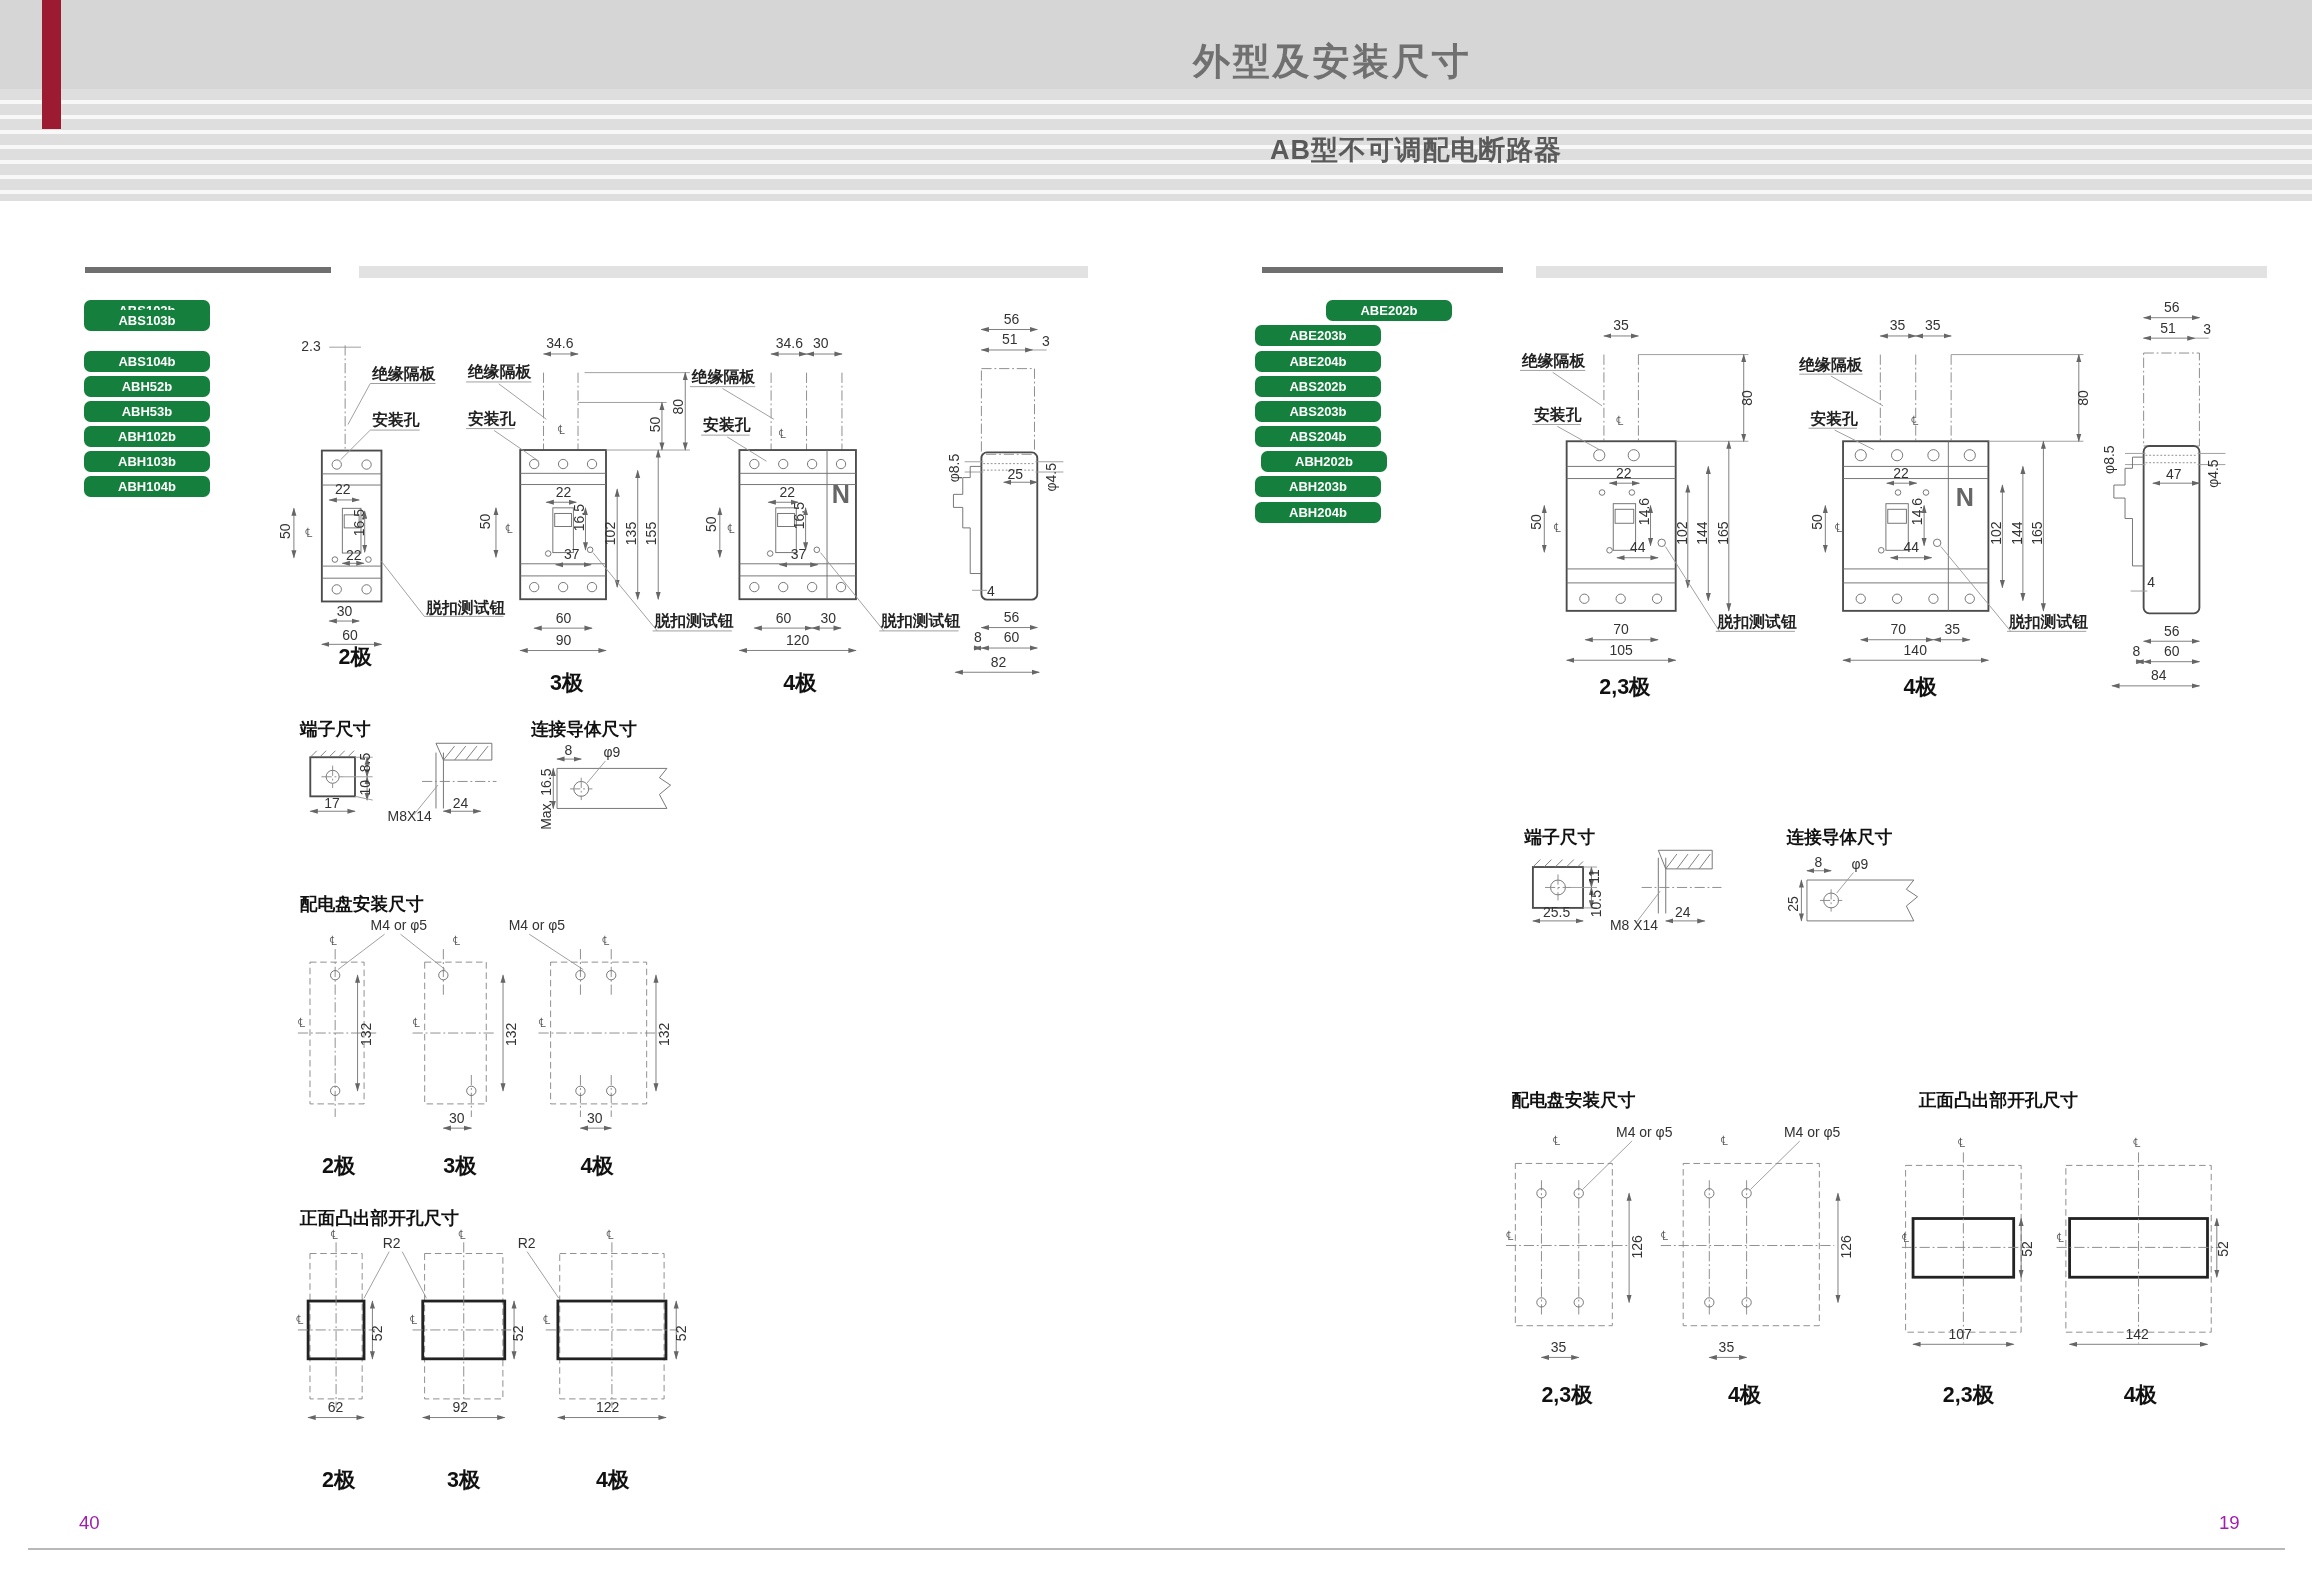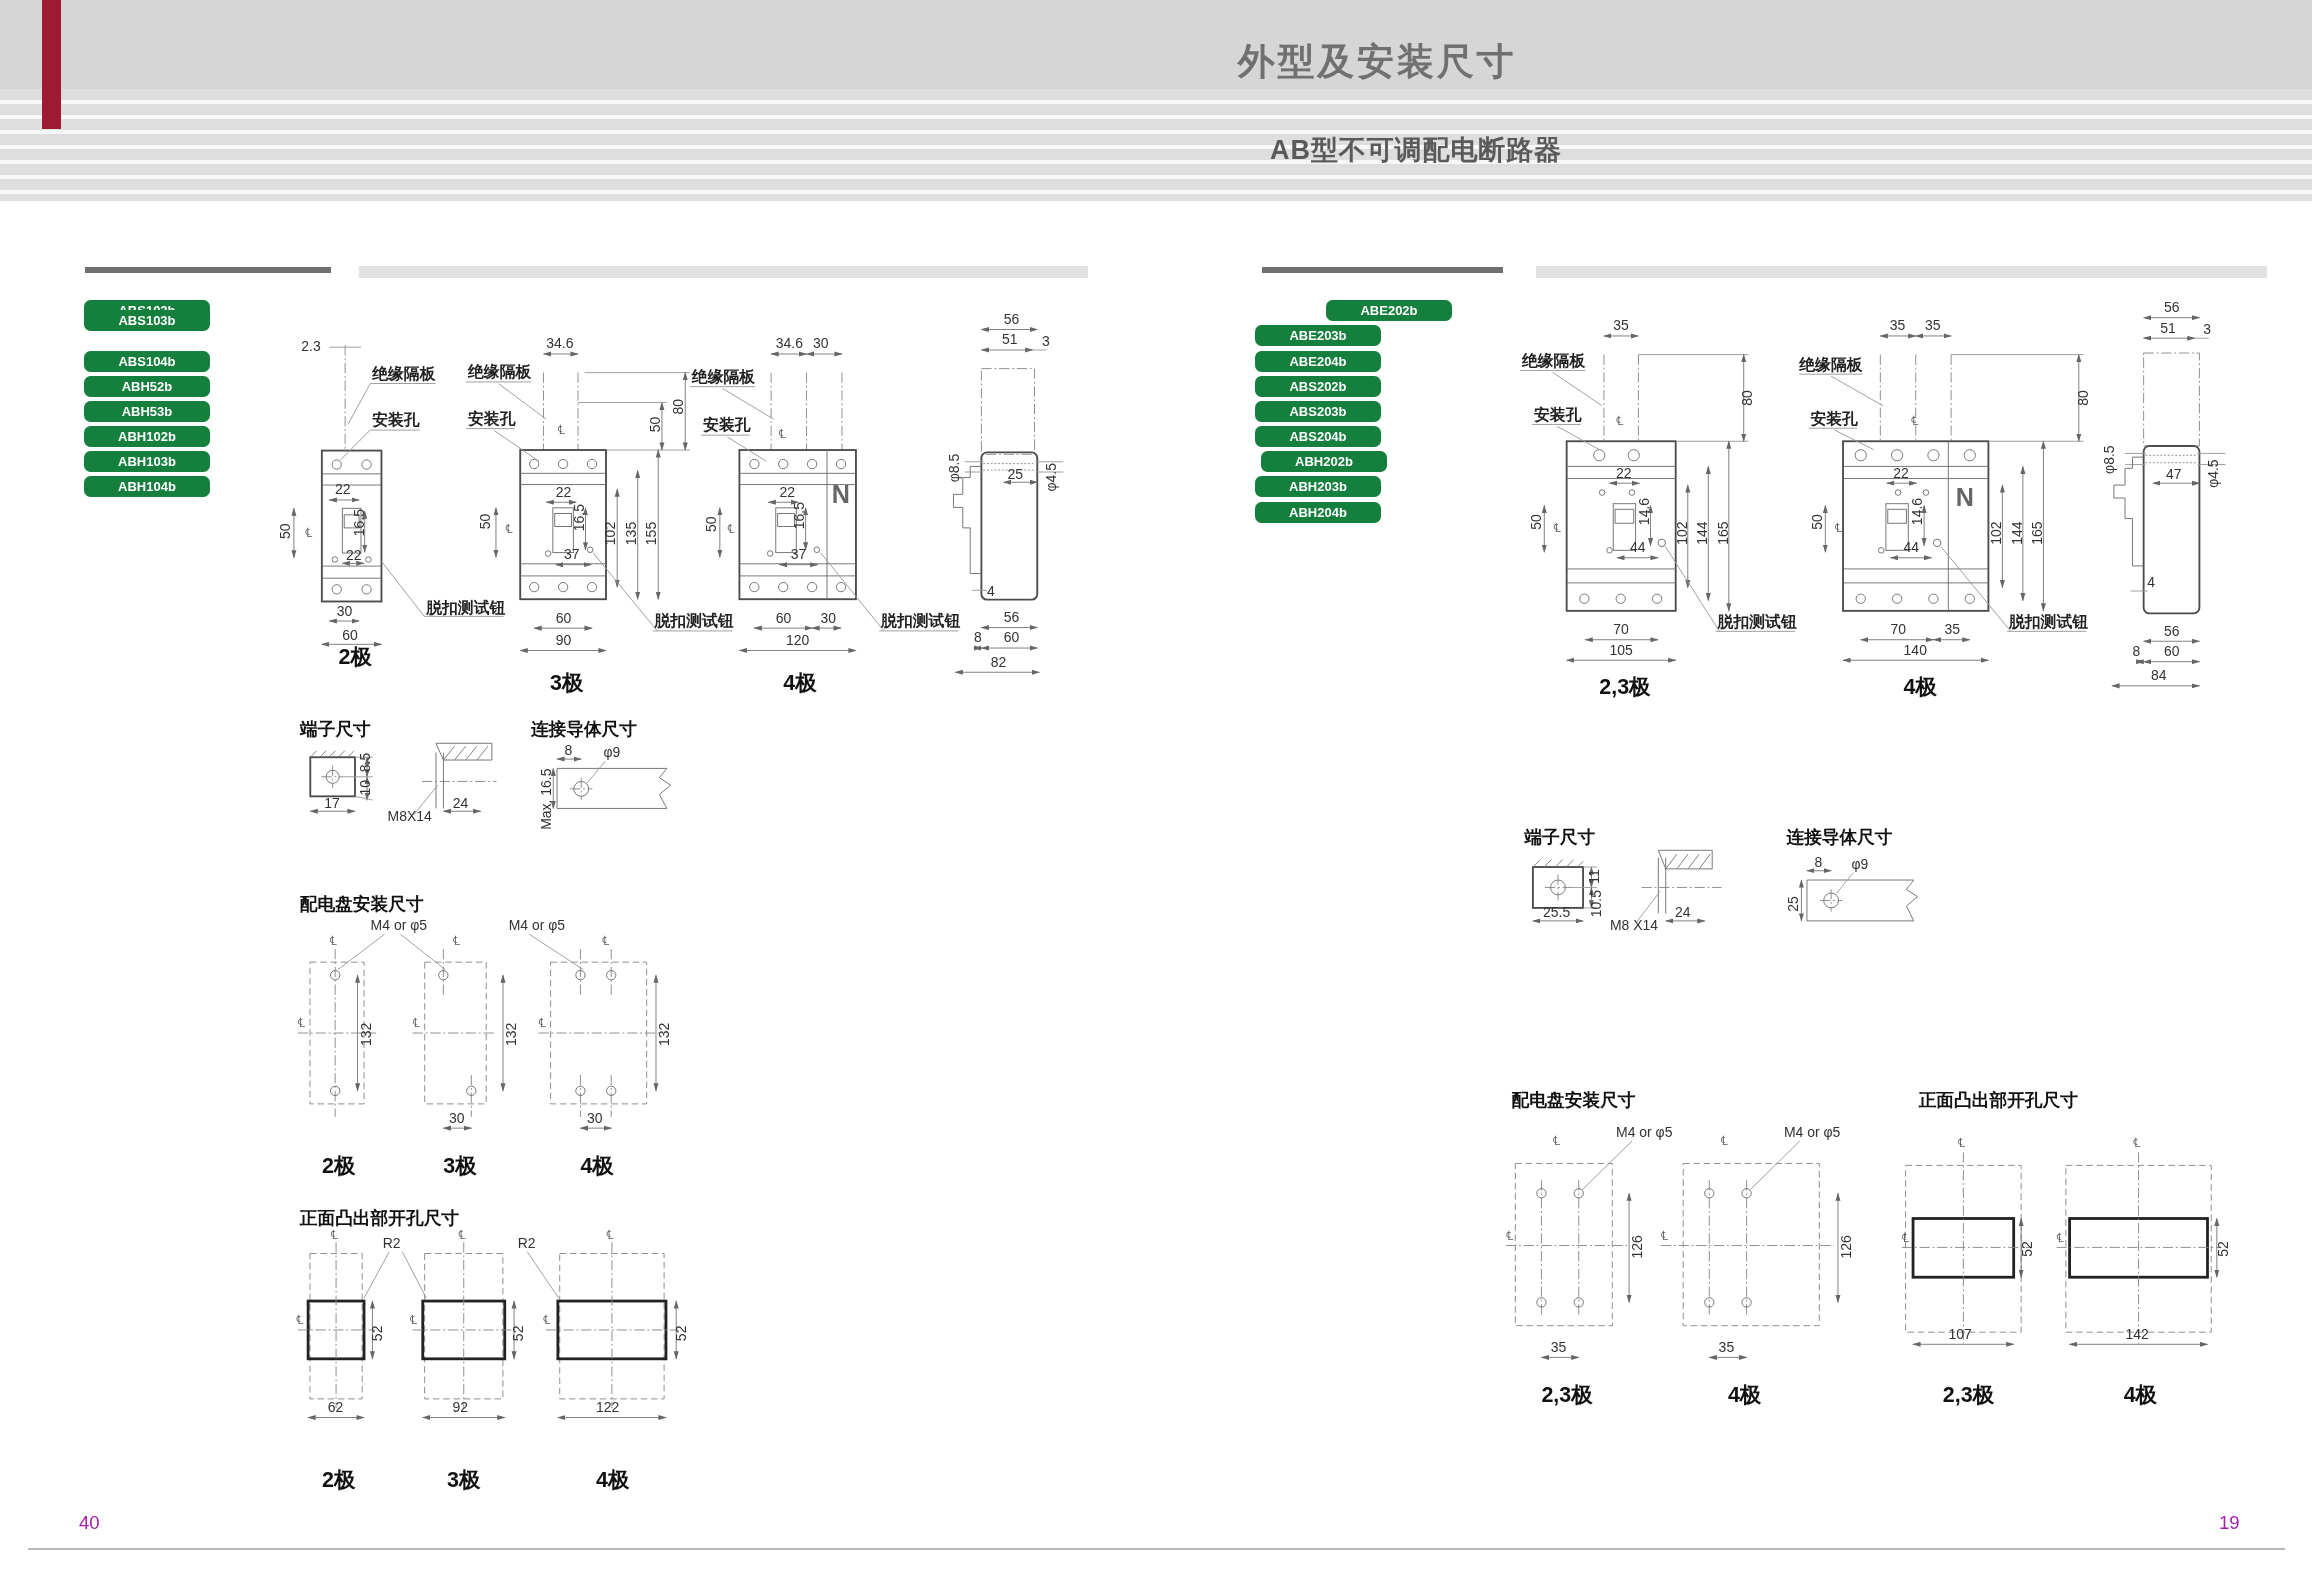--- a/index.html
+++ b/index.html
@@ -2,21 +2,21 @@
 <html style="font-size:15px"><head>
 <meta charset="utf-8">
 <style>
   html,body{margin:0;padding:0;background:#ffffff;font-family:"Liberation Sans",sans-serif;}
   #page{position:relative;width:2313px;height:1570px;background:#fff;overflow:hidden;}
   .abs{position:absolute;}
   .hdr-band{left:0;top:0;width:2313px;height:89px;background:#d6d6d6;}
   .hdr-stripes{left:0;top:89px;width:2313px;height:112px;
     background:repeating-linear-gradient(to bottom,#dedede 0px,#dedede 11.2px,#f8f8f8 11.2px,#f8f8f8 15px);}
   .red-tab{left:42px;top:0;width:18.6px;height:129px;background:#9c1b30;}
-  .title{left:1193px;top:37px;width:368px;text-align:center;font-size:37px;font-weight:bold;color:#707070;letter-spacing:2.8px;}
+  .title{left:1193px;top:37px;width:368px;text-align:left;font-size:37px;font-weight:bold;color:#707070;letter-spacing:2.8px;}
   .subtitle{left:1212px;top:132px;width:350px;text-align:right;font-size:27px;font-weight:bold;color:#5a5a5a;letter-spacing:0.9px;}
   .bar-dark{top:267px;height:5.6px;background:#6f6f6f;}
   .bar-light{top:266px;height:12px;background:#e2e2e2;}
   .chip{position:absolute;width:126px;height:21.4px;background:#15803d;border-radius:6.5px;
     color:#fff;font-weight:bold;font-size:13px;text-align:center;line-height:21.4px;}
   .pagenum{top:1512px;font-size:18.6px;color:#a21caf;}
   .footrule{left:28px;top:1548px;width:2257px;height:1.9px;background:#b8b8b8;}
   svg.drawing{position:absolute;overflow:visible;}
   svg text{font-family:"Liberation Sans",sans-serif;}
   .d{font-size:15px;fill:#333;}

